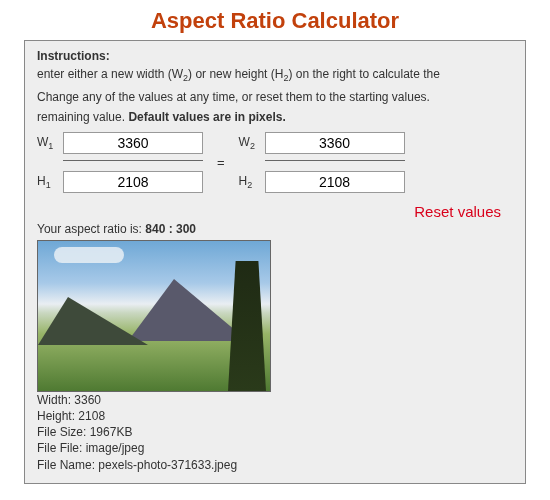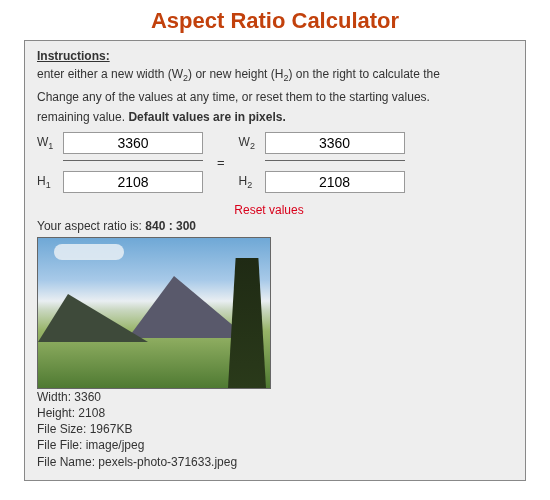--- a/index.html
+++ b/index.html
@@ -22,21 +22,20 @@
   .panel {
     margin: 0 24px;
     border: 1px solid #888;
     background: #eee;
     padding: 8px 12px 10px 12px;
     box-sizing: border-box;
   }
   .instr-label {
     font-weight: bold;
     font-size: 12px;
-    text-decoration: underline;
   }
   .instr {
     font-size: 12px;
     line-height: 1.5;
     margin: 2px 0;
   }
   sub { font-size: 9px; }
   .calc-row {
     display: flex;
     align-items: center;
@@ -71,23 +70,23 @@
     border-bottom: 1px solid #666;
     margin: 2px 0 6px 26px;
     width: 140px;
   }
   .equals {
     padding: 0 14px;
     font-size: 13px;
     align-self: center;
   }
   .reset {
-    text-align: center;
+    text-align: right;
     color: #d9001b;
-    font-size: 12px;
+    font-size: 15px;
     margin: 6px 12px 2px 0;
     cursor: pointer;
   }
   .ratio-line {
     font-size: 12px;
     margin: 2px 0 4px 0;
   }
   .preview {
     width: 232px;
     height: 150px;

